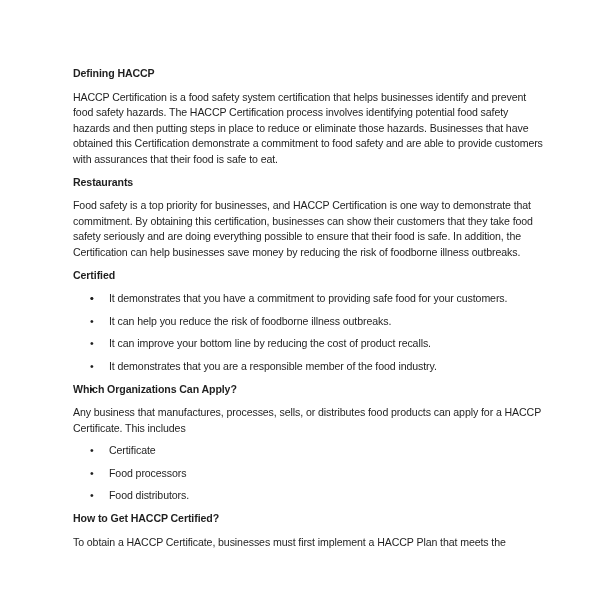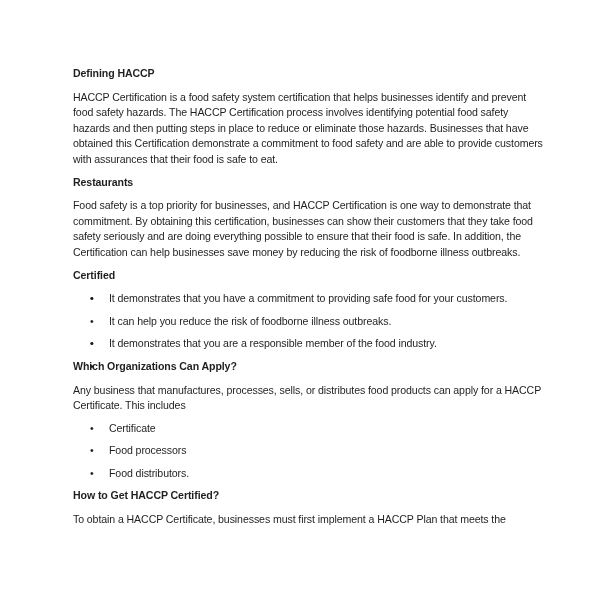--- a/index.html
+++ b/index.html
@@ -25,21 +25,21 @@
   <div class="p">HACCP Certification is a food safety system certification that helps businesses identify and prevent food safety hazards. The HACCP Certification process involves identifying potential food safety hazards and then putting steps in place to reduce or eliminate those hazards. Businesses that have obtained this Certification demonstrate a commitment to food safety and are able to provide customers with assurances that their food is safe to eat.</div>
 
   <div class="h">Restaurants</div>
   <div class="p">Food safety is a top priority for businesses, and HACCP Certification is one way to demonstrate that commitment. By obtaining this certification, businesses can show their customers that they take food safety seriously and are doing everything possible to ensure that their food is safe. In addition, the Certification can help businesses save money by reducing the risk of foodborne illness outbreaks.</div>
 
   <div class="h">Certified</div>
   <ul>
     <li><span class="bullet">•</span></li>
     <li><span class="bullet">•</span><span>It demonstrates that you have a commitment to providing safe food for your customers.</span></li>
     <li><span class="bullet">•</span><span>It can help you reduce the risk of foodborne illness outbreaks.</span></li>
-    <li><span class="bullet">•</span></li>
+    <li><span class="bullet">•</span><span>It can improve your bottom line by reducing the cost of product recalls.</span></li>
     <li><span class="bullet">•</span><span>It demonstrates that you are a responsible member of the food industry.</span></li>
     <li><span class="bullet">•</span></li>
   </ul>
 
   <div class="h">Which Organizations Can Apply?</div>
   <div class="p">Any business that manufactures, processes, sells, or distributes food products can apply for a HACCP Certificate. This includes</div>
   <ul>
     <li><span class="bullet">•</span><span>Certificate</span></li>
     <li><span class="bullet">•</span><span>Food processors</span></li>
     <li><span class="bullet">•</span><span>Food distributors.</span></li>

